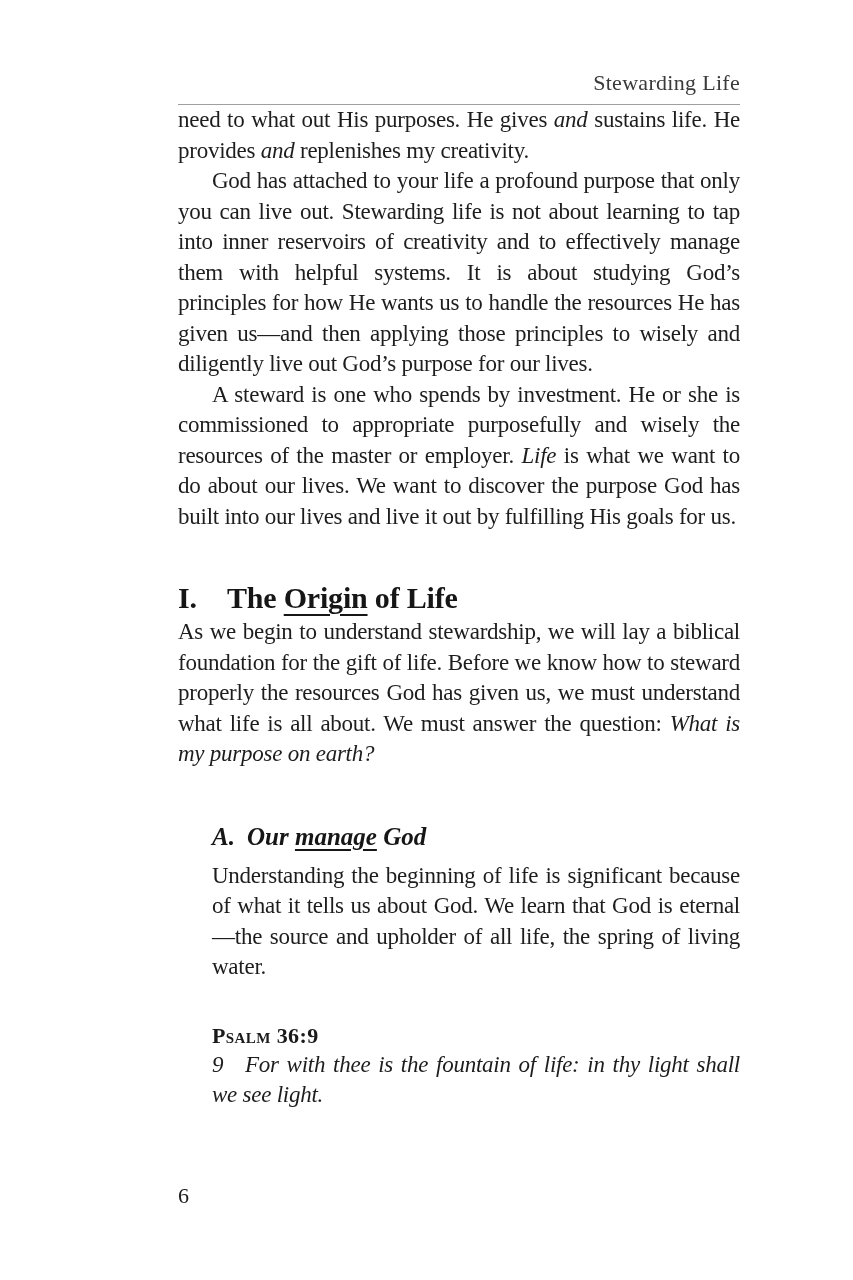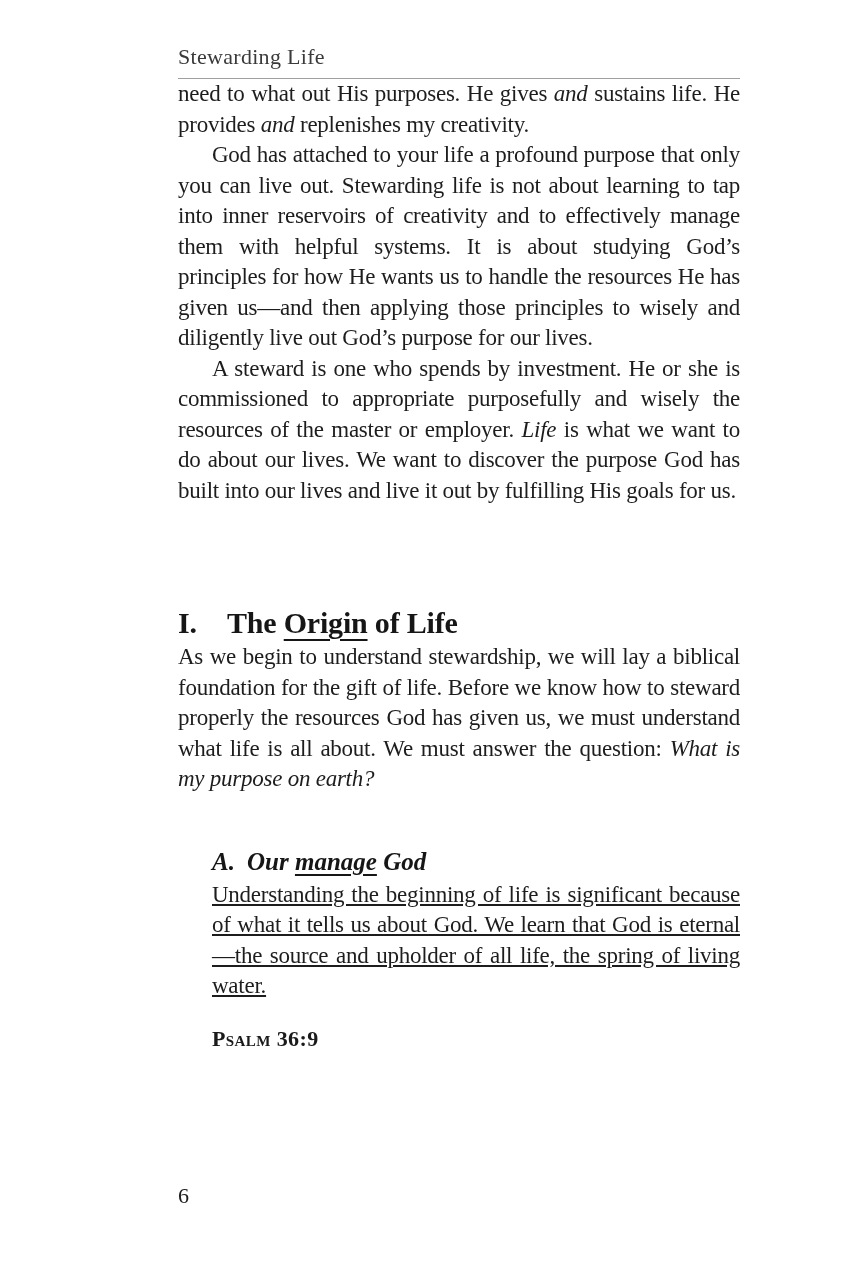--- a/index.html
+++ b/index.html
@@ -12,22 +12,22 @@
     color: #1d1d1d;
     overflow: hidden;
   }
   .column {
     position: absolute;
     left: 178px;
     top: 0;
     width: 562px;
   }
   .running-header {
-    padding-top: 44px;
-    text-align: left;
+    padding-top: 70px;
+    text-align: right;
     font-size: 22px;
     line-height: 26px;
     color: #3a3a3a;
     letter-spacing: 0.3px;
   }
   .header-rule {
     height: 0;
     border-top: 1.5px solid #9f9f9f;
     margin-top: 8px;
   }
@@ -36,21 +36,21 @@
     font-size: 23px;
     line-height: 30.5px;
     text-align: justify;
     letter-spacing: -0.25px;
   }
   .p-first { margin-top: 36px; }
   .indent { text-indent: 34px; }
   .rt-i { font-style: italic; margin-top: 16px; }
   .rt-u { text-decoration: underline; text-underline-offset: 4px; text-decoration-thickness: 1.5px; }
   .section-heading {
-    margin-top: 98px;
+    margin-top: 47px;
     font-size: 30px;
     line-height: 38px;
     font-weight: 700;
     color: #161616;
     letter-spacing: -0.2px;
   }
   .section-heading .num { display: inline-block; width: 49px; }
   .section-heading .rt-u { text-underline-offset: 6px; text-decoration-thickness: 2px; }
   .intro { margin-top: 10px; }
   .subsection {
@@ -60,30 +60,29 @@
   .sub-heading {
     font-size: 25px;
     line-height: 32px;
     font-weight: 700;
     font-style: italic;
     color: #161616;
   }
   .sub-heading .num { display: inline-block; width: 35px; }
   .sub-heading .rt-u { text-underline-offset: 4px; text-decoration-thickness: 1.5px; }
   .subsection p.sub-body {
-    margin-top: 2px;
+    margin-top: 8px;
     font-size: 23px;
     line-height: 30.5px;
     text-align: justify;
     letter-spacing: -0.25px;
     margin-bottom: 0;
-    text-decoration: underline;
   }
   .scripture-ref {
-    margin-top: 23px;
+    margin-top: 39px;
     font-size: 22px;
     line-height: 28px;
     font-variant: small-caps;
     font-weight: 600;
     letter-spacing: 0.4px;
     color: #1a1a1a;
   }
   .verse {
     margin: 0;
     font-size: 23px;
@@ -120,18 +119,19 @@
 
       <p class="intro"><span>As we begin to understand stewardship, we will lay a biblical foundation for the gift of life. Before we know how to steward properly the resources God has given us, we must understand what life is all about. We must answer the question: </span><span class="rt-i">What is my purpose on earth?</span></p>
 
       <div class="subsection">
         <div class="sub-heading"><span class="num">A.</span><span><span>Our </span><span class="rt-u">manage</span><span> God</span></span></div>
 
         <p class="sub-body"><span>Understanding the beginning of life is significant because of what it tells us about God. We learn that God is eternal—the source and upholder of all life, the spring of living water.</span></p>
 
         <div class="scripture-ref">Psalm 36:9</div>
 
+        <p class="verse"><span class="vnum">9</span><span>For with thee is the fountain of life: in thy light shall we see light.</span></p>
       </div>
     </div>
   </div>
 
   <div class="page-number">6</div>
 </div>
 
 </body></html>

